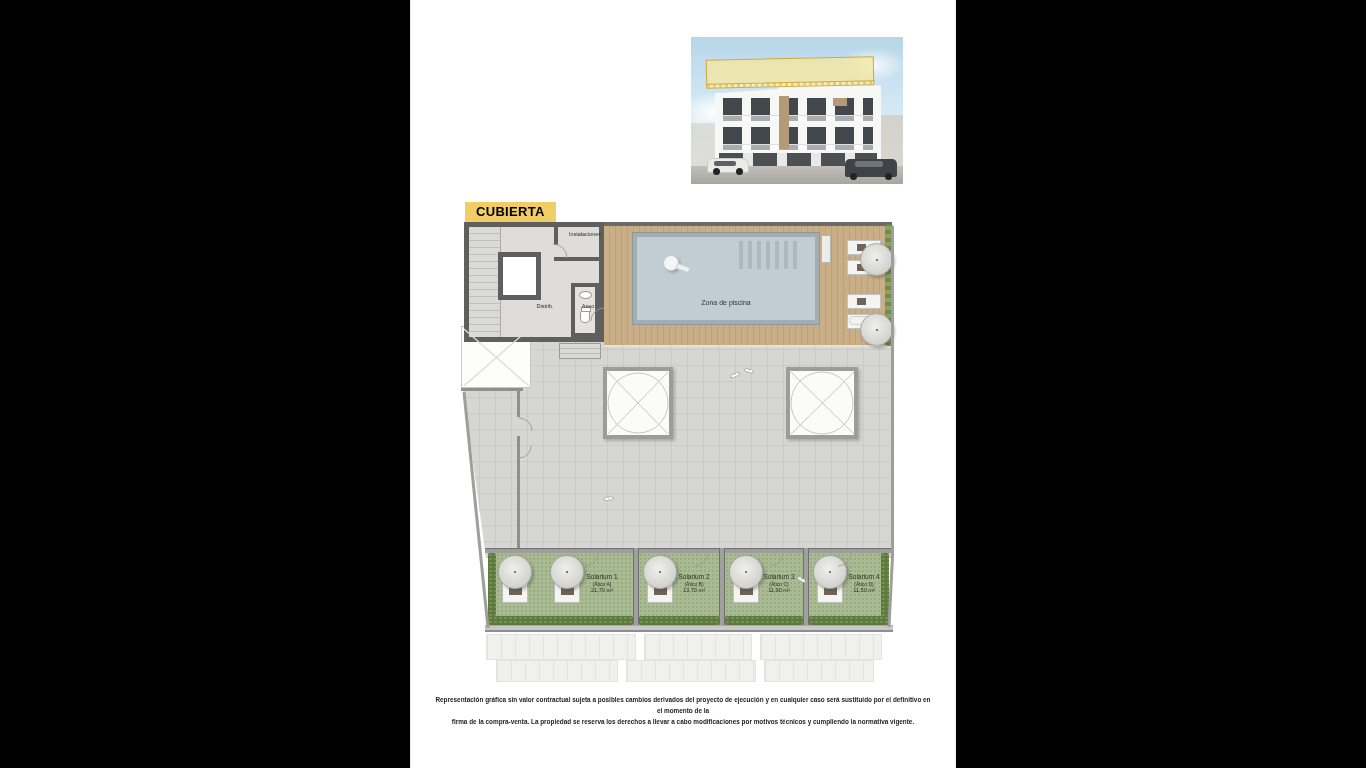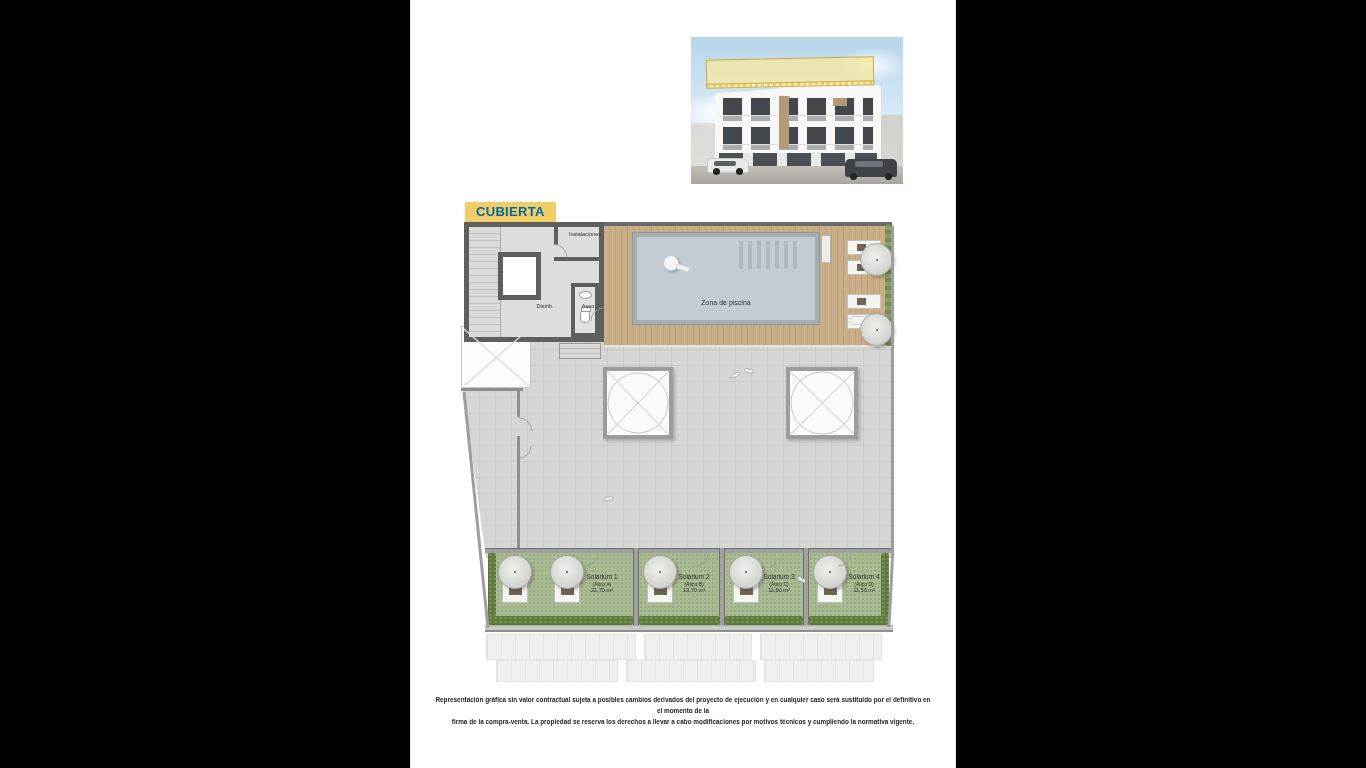--- a/index.html
+++ b/index.html
@@ -40,21 +40,21 @@
   .car{position:absolute;}
   .car.white{left:16px;bottom:11px;width:42px;height:15px;background:#eaeae8;
              border-radius:4px 7px 2px 2px;border:1px solid #c9c9c6;}
   .car.white .glass{position:absolute;left:6px;top:2px;width:22px;height:5px;background:#5a6066;border-radius:2px;}
   .car.dark{right:6px;bottom:7px;width:52px;height:18px;background:#3f4347;border-radius:5px 5px 2px 2px;}
   .car.dark .glass{position:absolute;left:10px;top:2px;width:28px;height:6px;background:#6d747a;border-radius:2px;}
   .wheel{position:absolute;bottom:-3px;width:7px;height:7px;border-radius:50%;background:#242424;}
   .wheel.w1{left:5px;} .wheel.w2{right:5px;}
 
   
-  .title-badge{position:absolute;left:54px;top:202px;background:#f0cd66;color:#0369a1;
+  .title-badge{position:absolute;left:54px;top:202px;background:#f0cd66;color:#000000;
                font-size:13px;font-weight:bold;letter-spacing:.3px;padding:2px 11px 3px 11px;}
 
   
   .plan{position:absolute;left:50px;top:222px;width:438px;height:412px;font-size:6px;color:#2e2e2a;}
   .plan .abs{position:absolute;}
 
   .terrace{left:2px;top:118px;width:430px;height:218px;background:#d6d6d4;z-index:1;
            background-image:repeating-linear-gradient(0deg,rgba(190,190,188,.5) 0 1px,transparent 1px 16px),
                             repeating-linear-gradient(90deg,rgba(190,190,188,.5) 0 1px,transparent 1px 16px);
            clip-path:polygon(0 0,100% 0,100% 100%,23px 100%,0 48px);}

